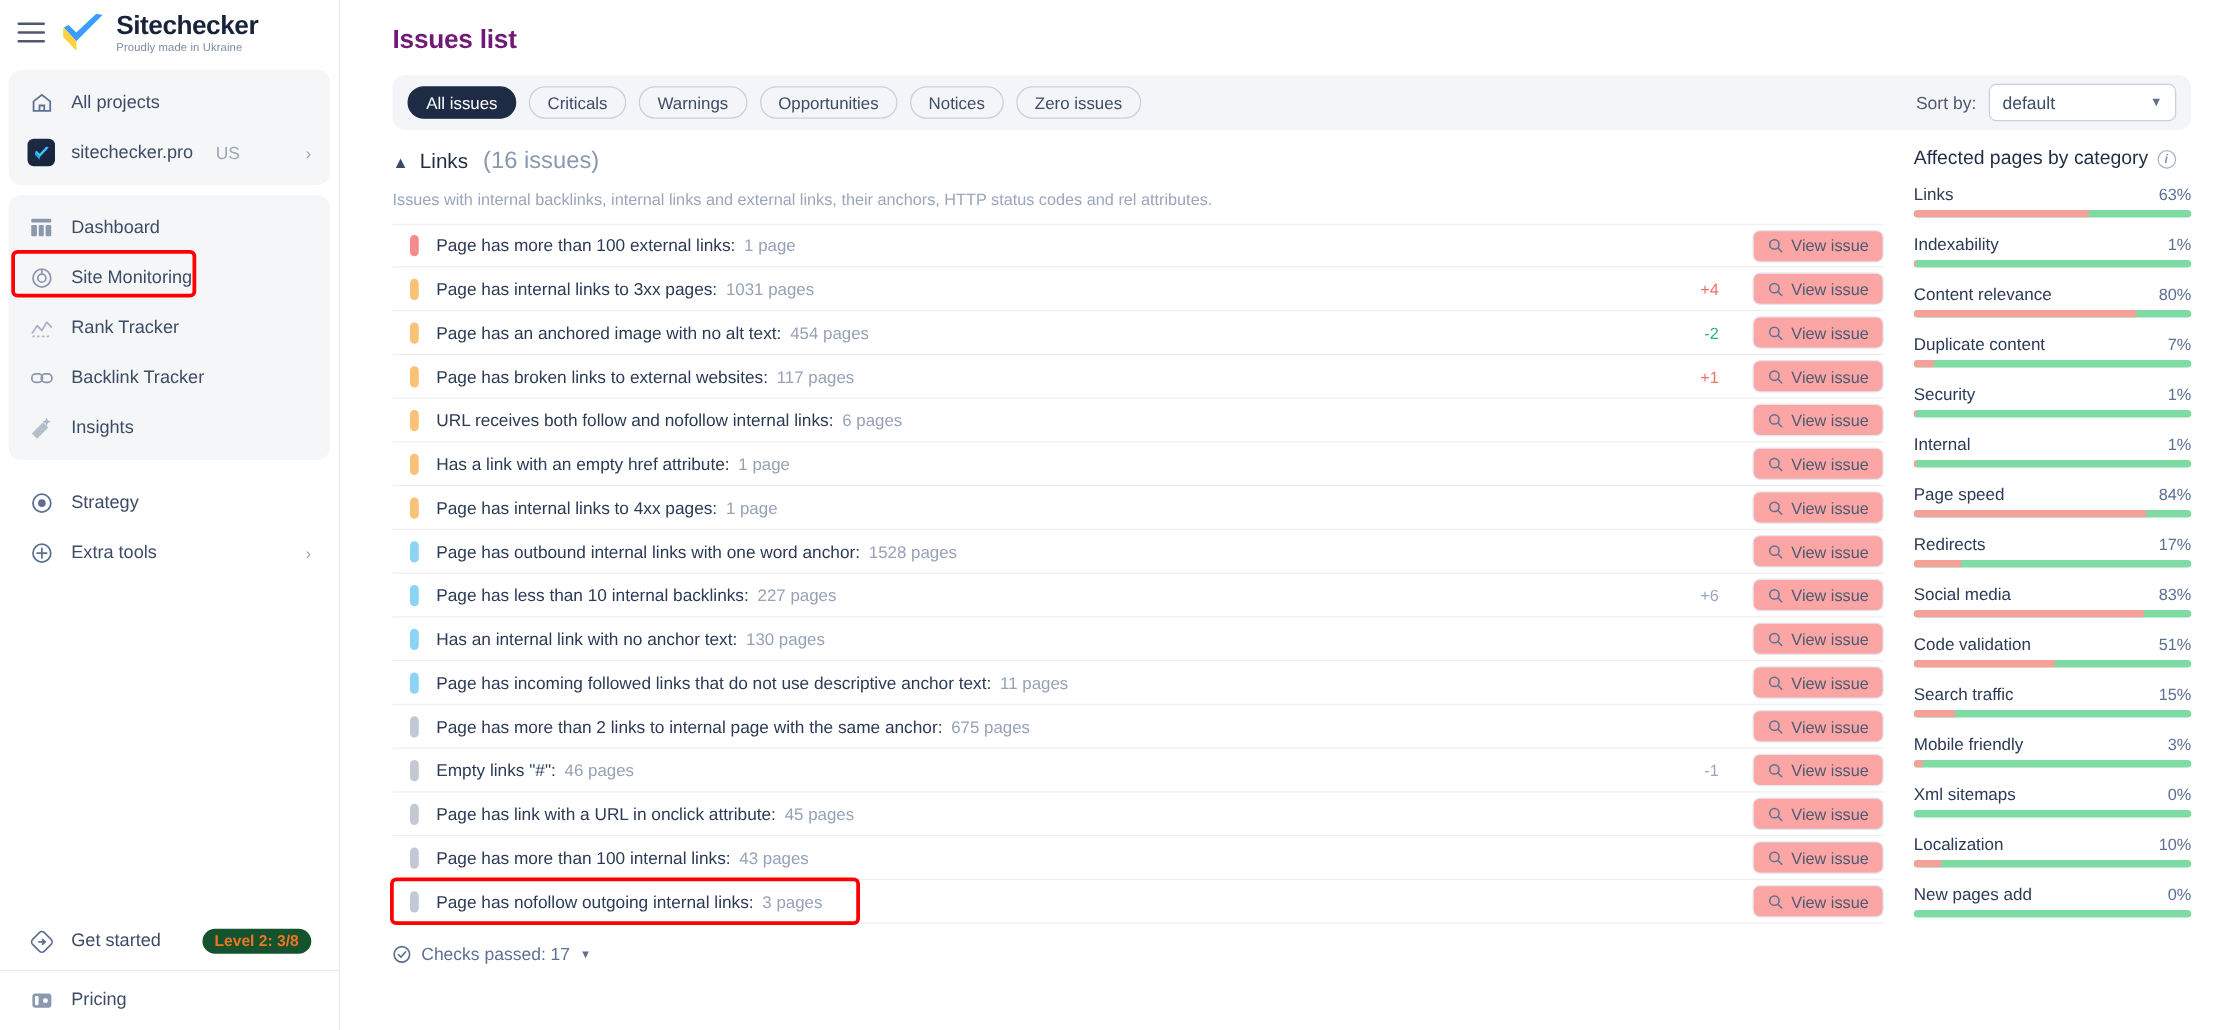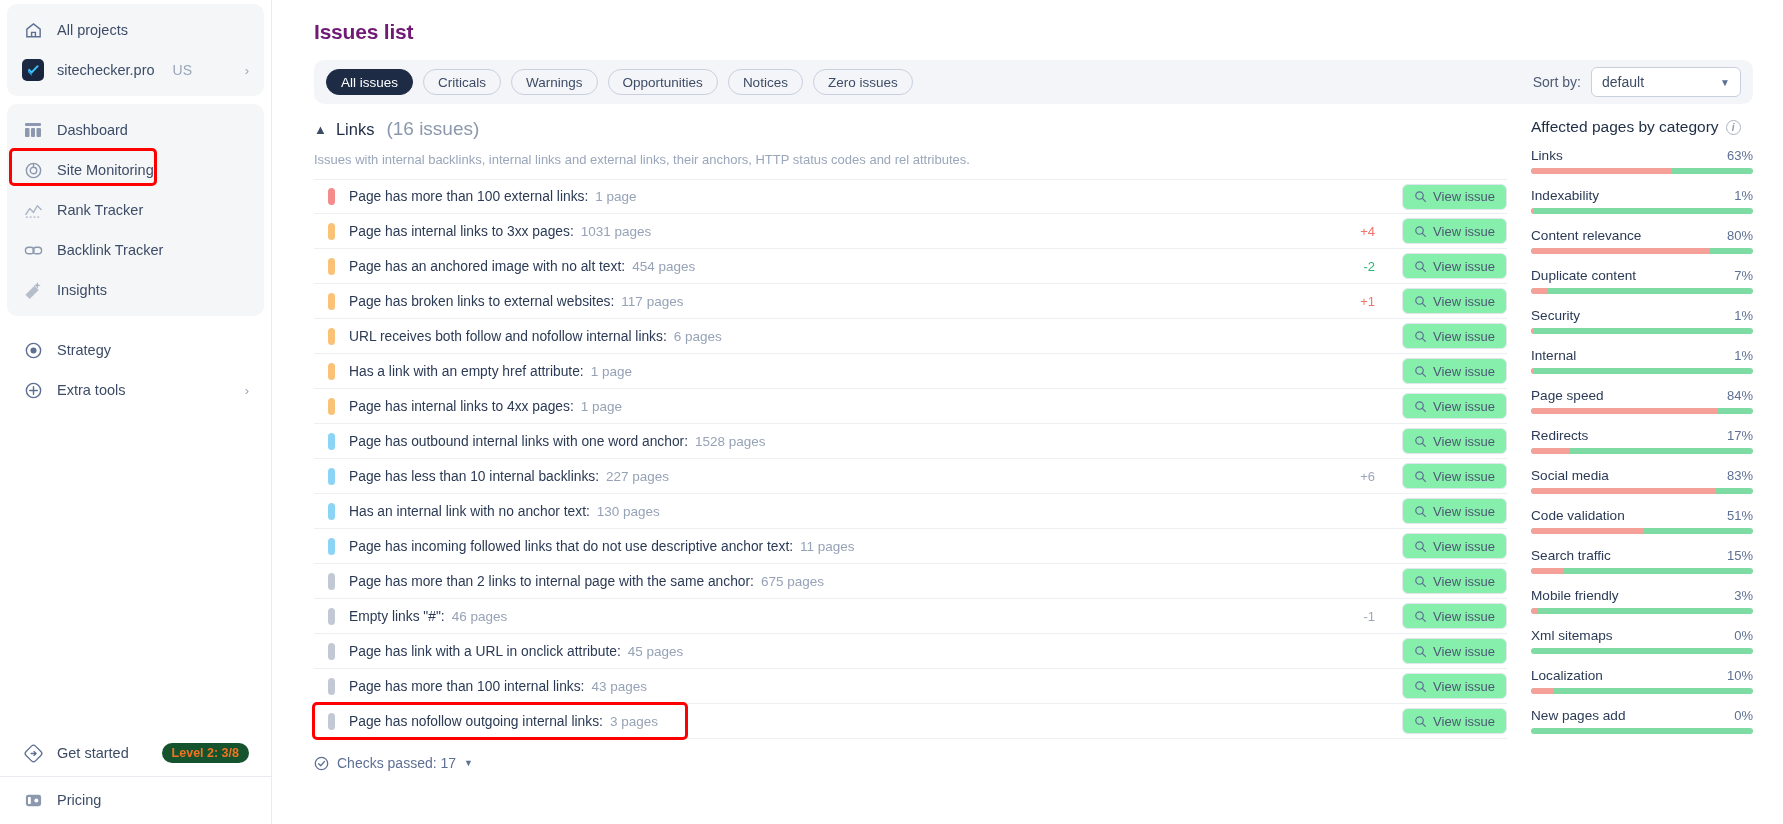--- a/index.html
+++ b/index.html
@@ -116,21 +116,21 @@
   .sev.opportunity { background: #8bd4f5; }
   .sev.notice   { background: #c3c9d4; }
   .issue-name { font-size: 13.8px; color: #2b3a55; margin-left: 14px; white-space: nowrap; }
   .issue-count { font-size: 13.5px; color: #96a2b6; margin-left: 7px; white-space: nowrap; }
   .issue-delta { margin-left: auto; font-size: 13px; white-space: nowrap; padding-right: 22px; }
   .issue-delta.up { color: #f0736a; }
   .issue-delta.down { color: #2bb673; }
   .issue-delta.neutral { color: #9aa6ba; }
   .issue-actions { width: 110px; flex: 0 0 110px; display: flex; justify-content: flex-end; }
   .view-btn {
-    border: 1px solid #e2e6ee; border-radius: 6px; background: #86efac;
+    border: 1px solid #e2e6ee; border-radius: 6px; background: #fca5a5;
     height: 26px; padding: 0 11px; display: flex; align-items: center; gap: 6px;
     font-size: 13px; color: #4c5a72; cursor: pointer; white-space: nowrap;
   }
 
   .checks-passed {
     display: flex; align-items: center; gap: 8px;
     margin-top: 16px; font-size: 14px; color: #5d7093; cursor: pointer;
   }
 
   
@@ -149,20 +149,41 @@
   }
   svg { display: block; }
 </style>
 </head>
 <body>
 
 <div class="app">
 
   <aside class="sidebar">
 
+    <div class="sb-top">
+      <div class="burger">
+        <i></i>
+          <i></i>
+          <i></i>
+      </div>
+      <div class="brand">
+        <div class="brand-mark">
+          <svg width="38" height="30" viewBox="0 0 38 30">
+            <path d="M3 11 L13 22 L34 1 L29 0 L13 15 L7 9 Z" fill="#3b9dff"></path>
+            <path d="M3 11 L13 22 L13 29 L3 18 Z" fill="#ffd23f"></path>
+            <path d="M13 22 L13 29 L34 8 L34 1 Z" fill="#3b9dff" opacity="0"></path>
+            <path d="M2.5 11.5 L13 22.5 L13 29.5 L2.5 18.5 Z" fill="#ffd23f"></path>
+          </svg>
+        </div>
+        <div class="brand-text">
+          <div class="brand-name">Sitechecker</div>
+          <div class="brand-sub">Proudly made in Ukraine</div>
+        </div>
+      </div>
+    </div>
 
     <div class="sb-group">
       <div class="sb-item">
         <span class="ico">
           <svg width="19" height="19" viewBox="0 0 20 20" fill="none" stroke="#5d7093" stroke-width="1.5">
             <path d="M3 8.5 L10 3 L17 8.5 V16.5 H3 Z"></path>
               <path d="M8 16.5 V12 H12 V16.5"></path>
           </svg>
         </span>
         <span class="lbl">All projects</span>

